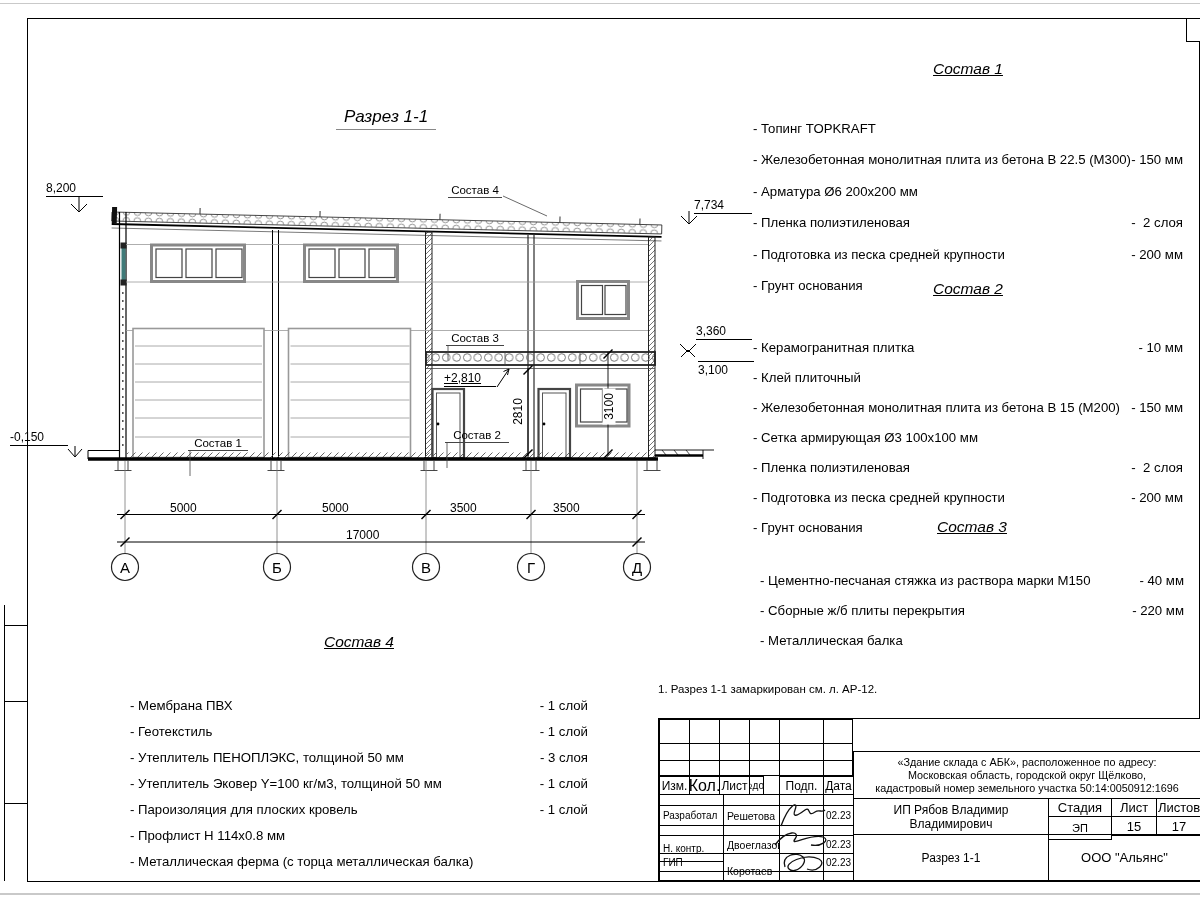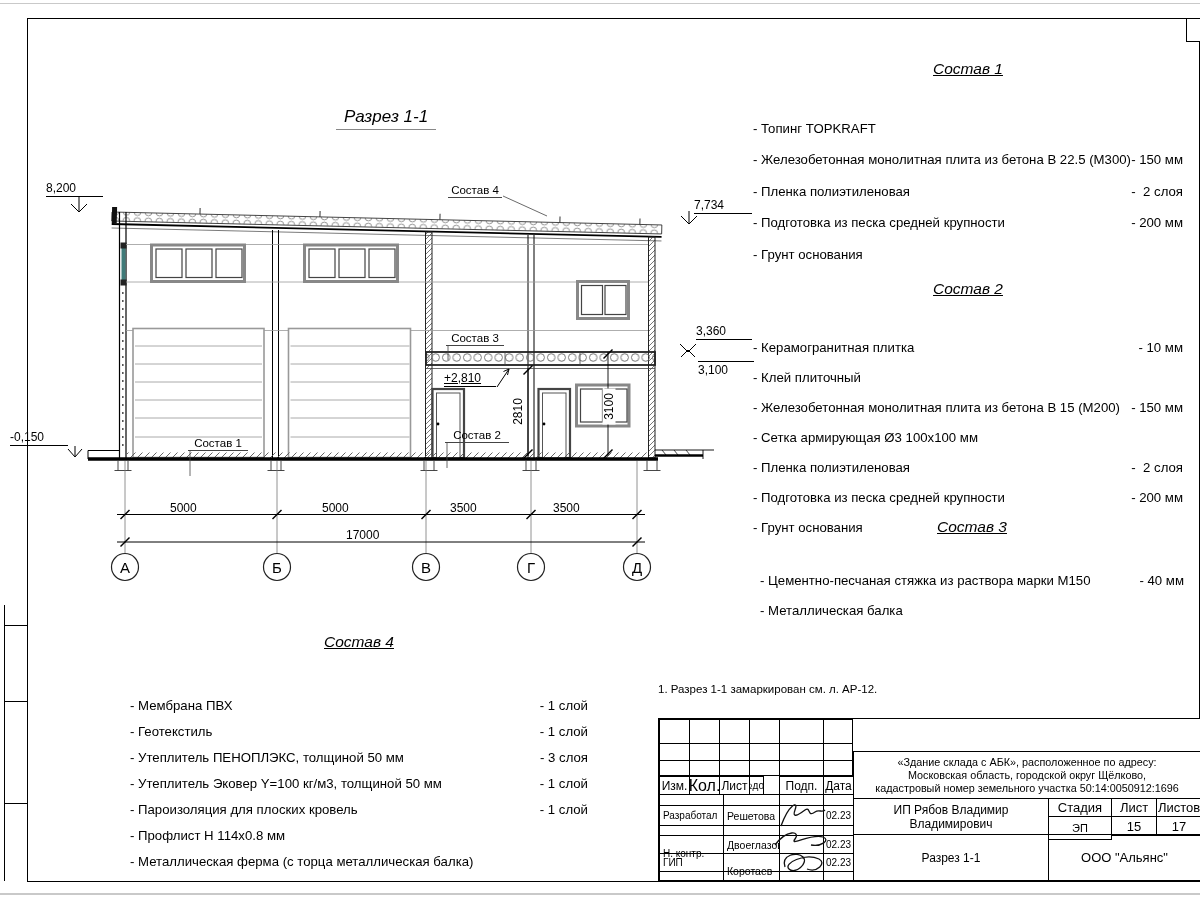--- a/index.html
+++ b/index.html
@@ -291,20 +291,24 @@
     <div class="ltitle">Состав 1</div>
     <div class="lrow">
         <span>- Топинг TOPKRAFT</span>
         <span class="lval"></span>
       </div>
     <div class="lrow">
         <span>- Железобетонная  монолитная плита из бетона  В 22.5 (М300)</span>
         <span class="lval">- 150 мм</span>
       </div>
     <div class="lrow">
+        <span>- Арматура Ø6 200х200 мм</span>
+        <span class="lval"></span>
+      </div>
+    <div class="lrow">
         <span>- Пленка полиэтиленовая</span>
         <span class="lval">-  2 слоя</span>
       </div>
     <div class="lrow">
         <span>- Подготовка из песка средней  крупности</span>
         <span class="lval">- 200 мм</span>
       </div>
     <div class="lrow">
         <span>- Грунт основания</span>
         <span class="lval"></span>
@@ -341,20 +345,24 @@
         <span>- Грунт основания</span>
         <span class="lval"></span>
       </div>
   </div>
 
   <div class="mlist" id="l3">
     <div class="ltitle">Состав 3</div>
     <div class="lrow">
         <span>- Цементно-песчаная стяжка  из раствора марки М150</span>
         <span class="lval">- 40 мм</span>
+      </div>
+    <div class="lrow">
+        <span>- Сборные ж/б плиты перекрытия</span>
+        <span class="lval">- 220 мм</span>
       </div>
     <div class="lrow">
         <span>- Металлическая  балка</span>
         <span class="lval"></span>
       </div>
   </div>
 
   <div class="mlist" id="l4">
     <div class="ltitle">Состав 4</div>
     <div class="lrow">
@@ -413,21 +421,21 @@
     <div class="tc tl" style="left:0;top:86px;width:65px;height:21px;font-size:10px;">Разработал</div>
     <div class="tc tl" style="left:64px;top:86px;width:57px;height:21px;font-size:10.5px;">Решетова</div>
     <div class="tc" style="left:120px;top:86px;width:45px;height:21px;"></div>
     <div class="tc" style="left:164px;top:86px;width:31px;height:21px;font-size:10px;">02.23</div>
 
     <div class="tc" style="left:0;top:106px;width:65px;height:11px;"></div>
     <div class="tc" style="left:64px;top:106px;width:57px;height:11px;"></div>
     <div class="tc" style="left:120px;top:106px;width:45px;height:11px;"></div>
     <div class="tc" style="left:164px;top:106px;width:31px;height:11px;"></div>
 
-    <div class="tc tl" style="left:0;top:116px;width:65px;height:37px;font-size:10px;">Н. контр.</div>
+    <div class="tc tl" style="left:0;top:116px;width:65px;height:27px;font-size:10px;">Н. контр.</div>
     <div class="tc tl" style="left:64px;top:116px;width:57px;height:19px;font-size:10.5px;">Двоеглазов</div>
     <div class="tc" style="left:120px;top:116px;width:45px;height:19px;"></div>
     <div class="tc" style="left:164px;top:116px;width:31px;height:19px;font-size:10px;">02.23</div>
 
     <div class="tc tl" style="left:0;top:134px;width:65px;height:19px;font-size:10px;">ГИП</div>
     <div class="tc tl" style="left:64px;top:134px;width:57px;height:36px;font-size:10.5px;">Коротаев</div>
     <div class="tc" style="left:120px;top:134px;width:45px;height:19px;"></div>
     <div class="tc" style="left:164px;top:134px;width:31px;height:19px;font-size:10px;">02.23</div>
 
     <div class="tc" style="left:0;top:152px;width:65px;height:10px;"></div>

